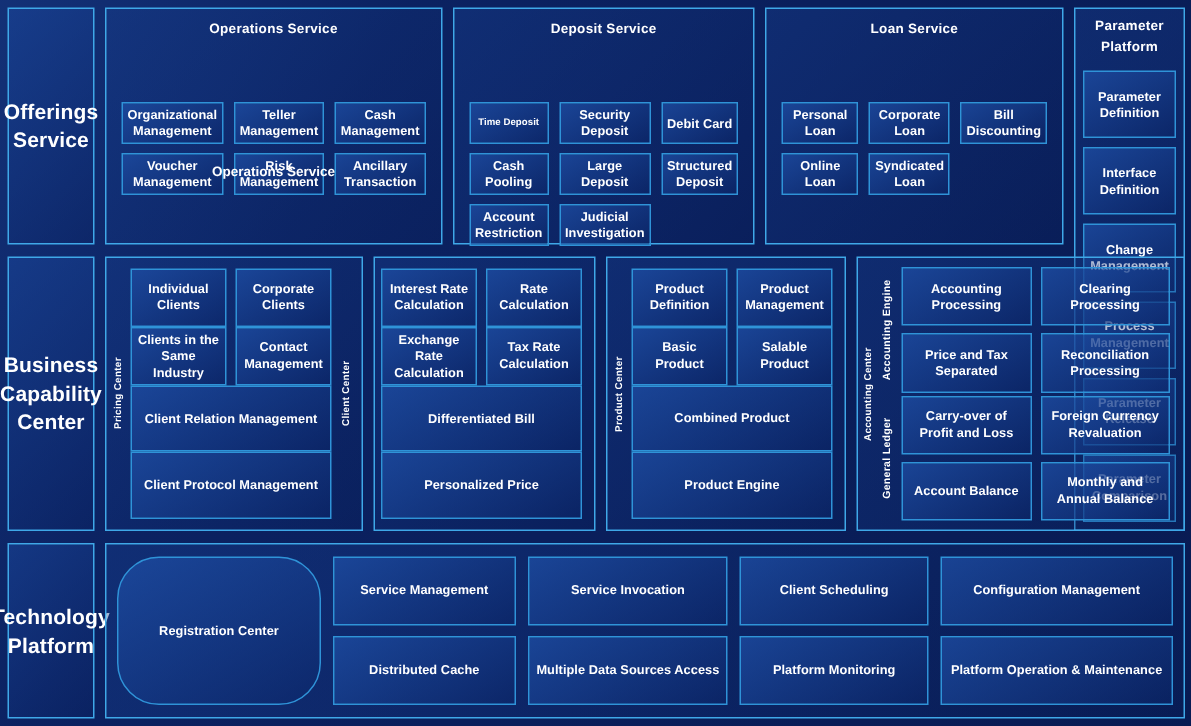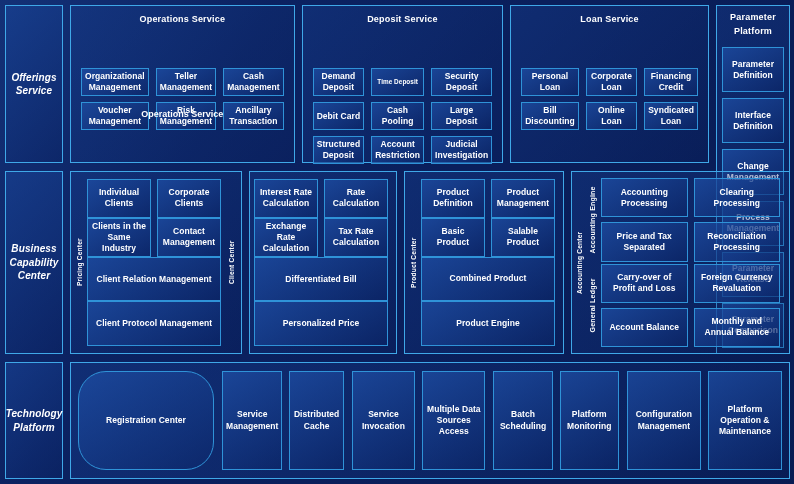--- a/index.html
+++ b/index.html
@@ -48,26 +48,25 @@
 
   .row-label {
     width: 58px;
     flex: 0 0 58px;
     border: 1px solid #3fa8e8;
     background: linear-gradient(135deg, rgba(26,70,155,0.55), rgba(10,35,100,0.35));
     display: flex;
     align-items: center;
     justify-content: center;
     text-align: center;
-    font-size: 10px;
+    font-size: 14px;
     font-weight: bold;
     line-height: 1.35;
     letter-spacing: .1px;
     padding: 2px;
-    font-style: italic;
   }
 
   .group {
     border: 1px solid #3fa8e8;
     background: linear-gradient(135deg, rgba(24,64,145,0.40), rgba(9,32,92,0.25));
     position: relative;
     padding: 5px;
   }
 
   .group-title {
@@ -204,21 +203,21 @@
     flex: 1;
     display: flex;
     gap: 8px;
     padding: 8px 7px;
     align-items: stretch;
   }
   #row-tech .reg { flex: 0 0 136px; border-radius: 28px; }
   #row-tech .col {
     flex: 1;
     display: flex;
-    flex-direction: row;
+    flex-direction: column;
     gap: 7px;
   }
   #row-tech .col .cell { flex: 1; }
   #row-tech .col-a { flex: 1.02; }
   #row-tech .col-b { flex: 1.12; }
   #row-tech .col-c { flex: 1.05; }
   #row-tech .col-d { flex: 1.30; }
 </style>
 </head>
 <body>
@@ -242,38 +241,36 @@
           <div class="cell">Voucher Management</div>
           <div class="cell">Risk Management</div>
           <div class="cell">Ancillary Transaction</div>
           <div class="ghost-title">Operations Service</div>
         </div>
       </div>
 
       <div class="group">
         <div class="group-title">Deposit Service</div>
         <div class="grid3">
-          <div class="cell">Demand Deposit</div>
           <div class="cell tiny">Time Deposit</div>
           <div class="cell">Security Deposit</div>
           <div class="cell">Debit Card</div>
           <div class="cell">Cash Pooling</div>
           <div class="cell">Large Deposit</div>
           <div class="cell">Structured Deposit</div>
           <div class="cell">Account Restriction</div>
           <div class="cell">Judicial Investigation</div>
         </div>
       </div>
 
       <div class="group">
         <div class="group-title">Loan Service</div>
         <div class="grid3">
           <div class="cell">Personal Loan</div>
           <div class="cell">Corporate Loan</div>
-          <div class="cell">Financing Credit</div>
           <div class="cell">Bill Discounting</div>
           <div class="cell">Online Loan</div>
           <div class="cell">Syndicated Loan</div>
         </div>
       </div>
 
     </div>
 
     <div id="param-rail" style="height:349px;">
       <div class="group-title">
@@ -385,21 +382,21 @@
         <div class="cell">Service Management</div>
         <div class="cell">Distributed Cache</div>
       </div>
 
       <div class="col col-b">
         <div class="cell">Service Invocation</div>
         <div class="cell">Multiple Data Sources Access</div>
       </div>
 
       <div class="col col-c">
-        <div class="cell">Batch Scheduling</div>
+        <div class="cell">Client Scheduling</div>
         <div class="cell">Platform Monitoring</div>
       </div>
 
       <div class="col col-d">
         <div class="cell">Configuration Management</div>
         <div class="cell">Platform Operation &amp; Maintenance</div>
       </div>
     </div>
   </div>
 

